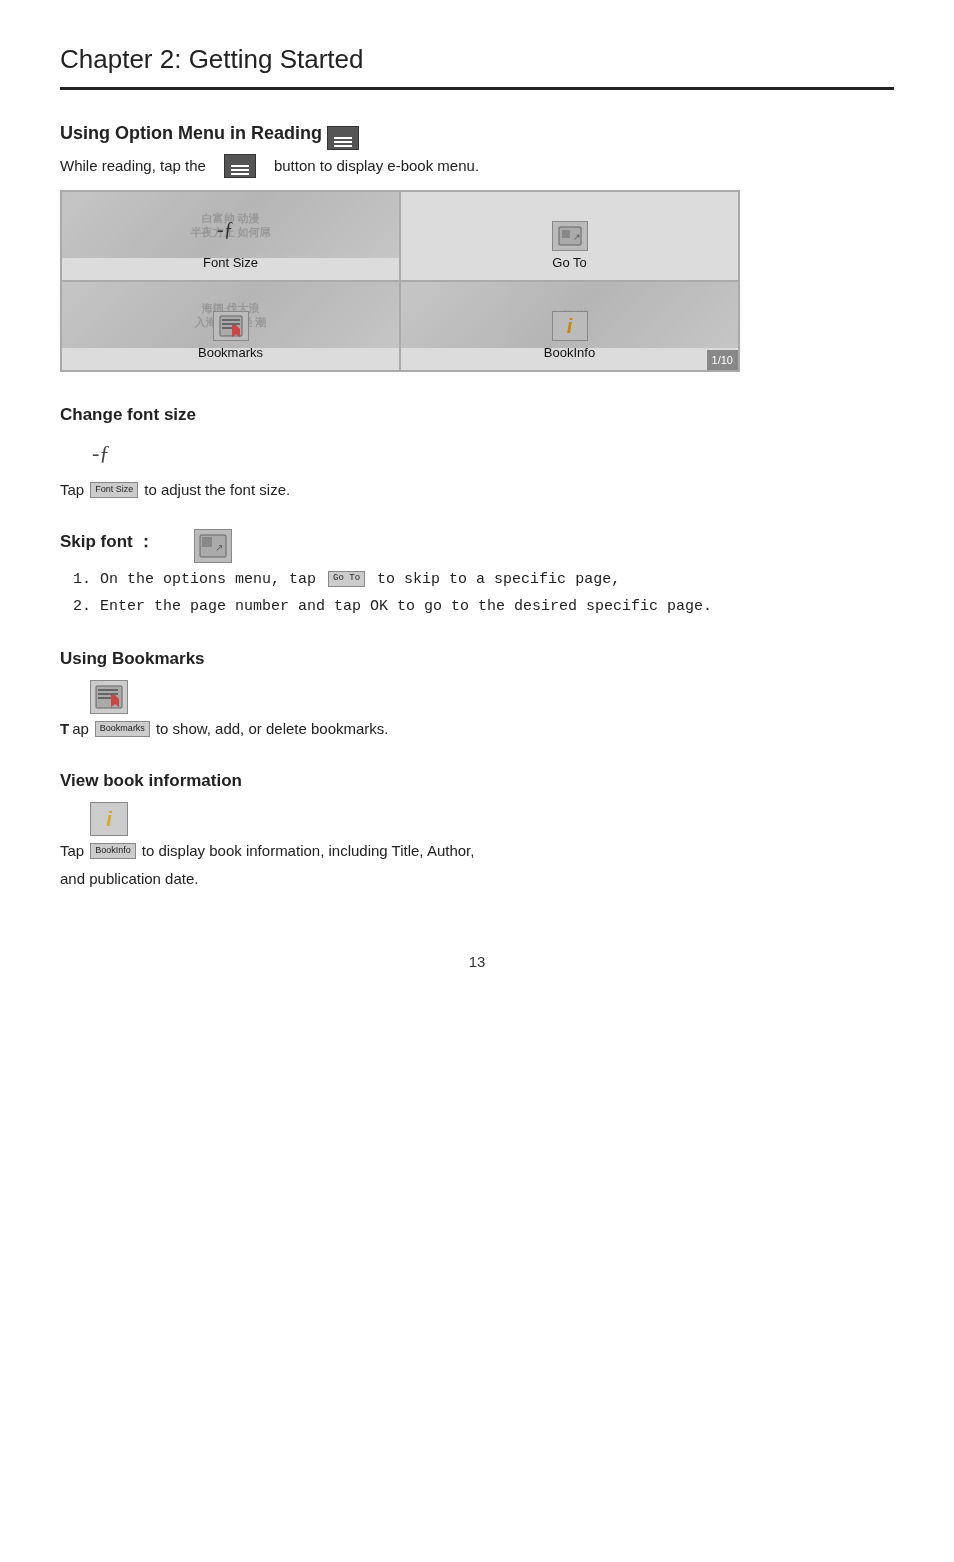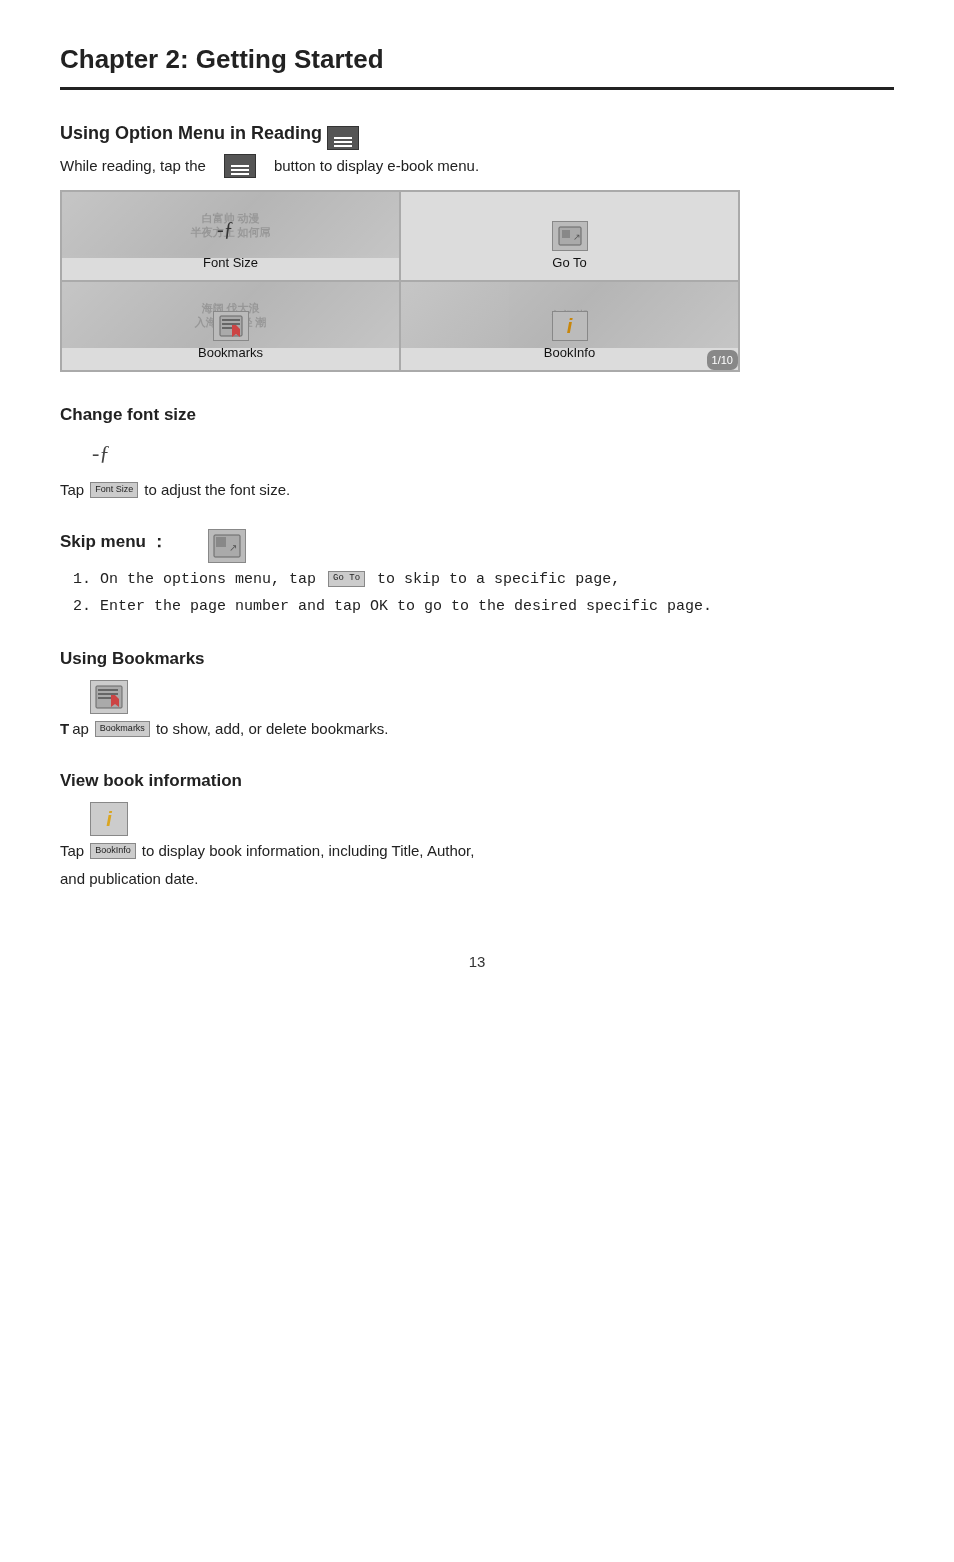--- a/index.html
+++ b/index.html
@@ -10,21 +10,21 @@
       color: #222;
       width: 954px;
       min-height: 1562px;
       padding: 40px 60px 60px 60px;
       font-size: 16px;
       line-height: 1.5;
     }
 
     h1 {
       font-size: 26px;
-      font-weight: bold;
+      font-weight: normal;
       margin-bottom: 8px;
     }
 
     .chapter-divider {
       border: none;
       border-top: 3px solid #222;
       margin-bottom: 30px;
     }
 
     .section-title {
@@ -114,21 +114,20 @@
     }
 
     .page-badge {
       position: absolute;
       bottom: 0;
       right: 0;
       background: #888;
       color: #fff;
       font-size: 11px;
       padding: 2px 5px;
-      border-radius: 7px;
     }
 
     
     .content-section {
       margin-bottom: 28px;
     }
 
     .sub-heading {
       font-size: 17px;
       font-weight: bold;
@@ -313,21 +312,21 @@
     <span>Tap</span>
     <span class="inline-img-font">
       <span>Font Size</span>
     </span>
     <span>to adjust the font size.</span>
   </div>
 </div>
 
 <div class="content-section">
   <div class="skip-page-header">
-    <div class="sub-heading">Skip menu ：</div>
+    <div class="sub-heading">Skip font ：</div>
     <div style="width:38px;height:34px;background:#bbb;border:1px solid #888;display:flex;align-items:center;justify-content:center;">
       <svg width="28" height="24" viewBox="0 0 28 24">
         <rect x="1" y="1" width="26" height="22" rx="1" fill="#aaa" stroke="#666" stroke-width="1"></rect>
         <rect x="3" y="3" width="10" height="10" fill="#888"></rect>
         <text x="16" y="17" font-size="10" fill="#555" font-family="serif">↗</text>
       </svg>
     </div>
   </div>
   <ol>
     <li>

